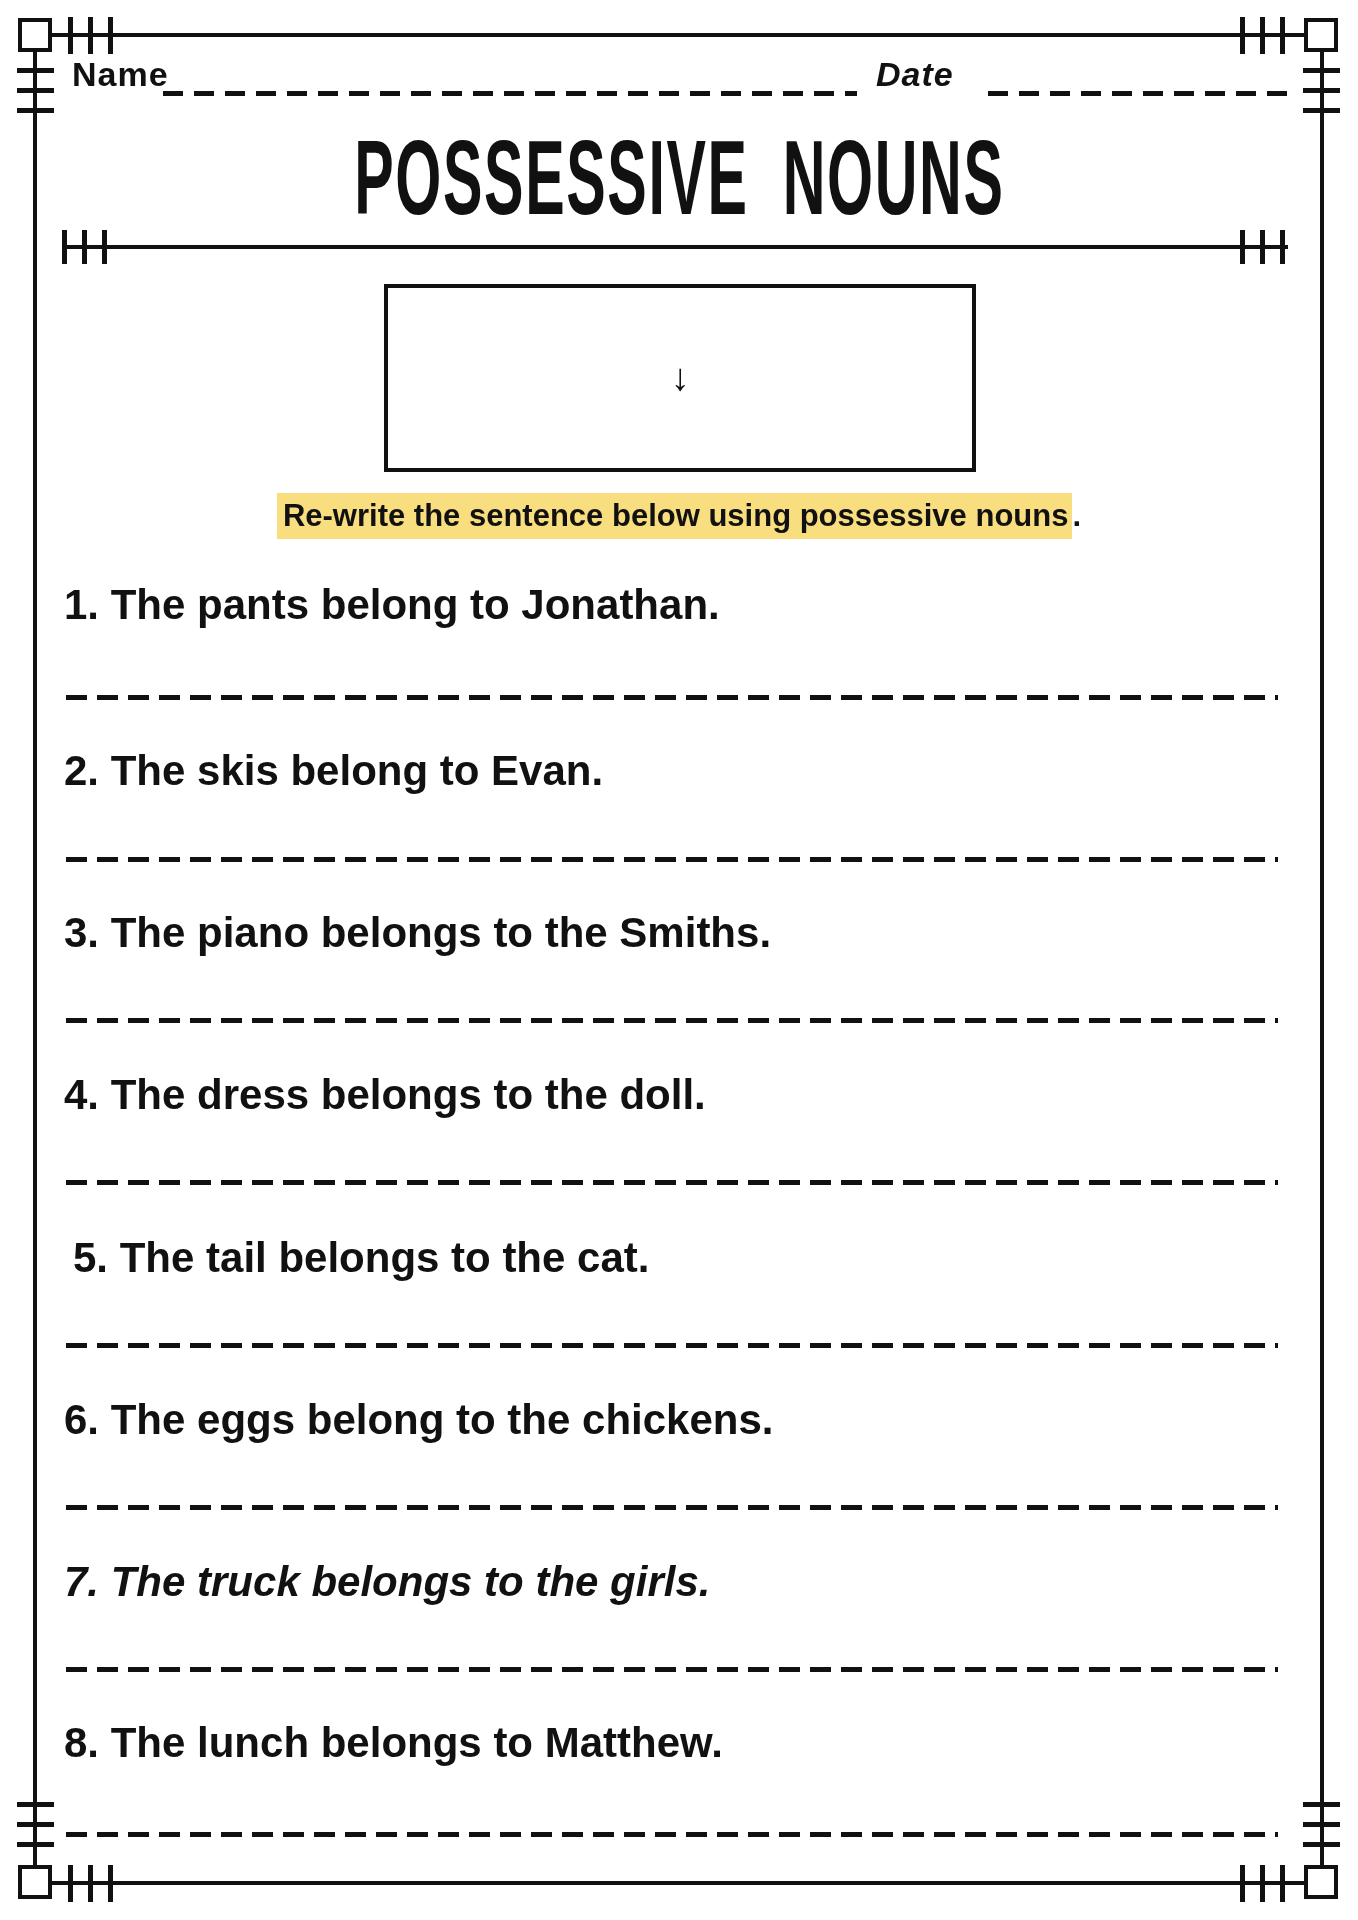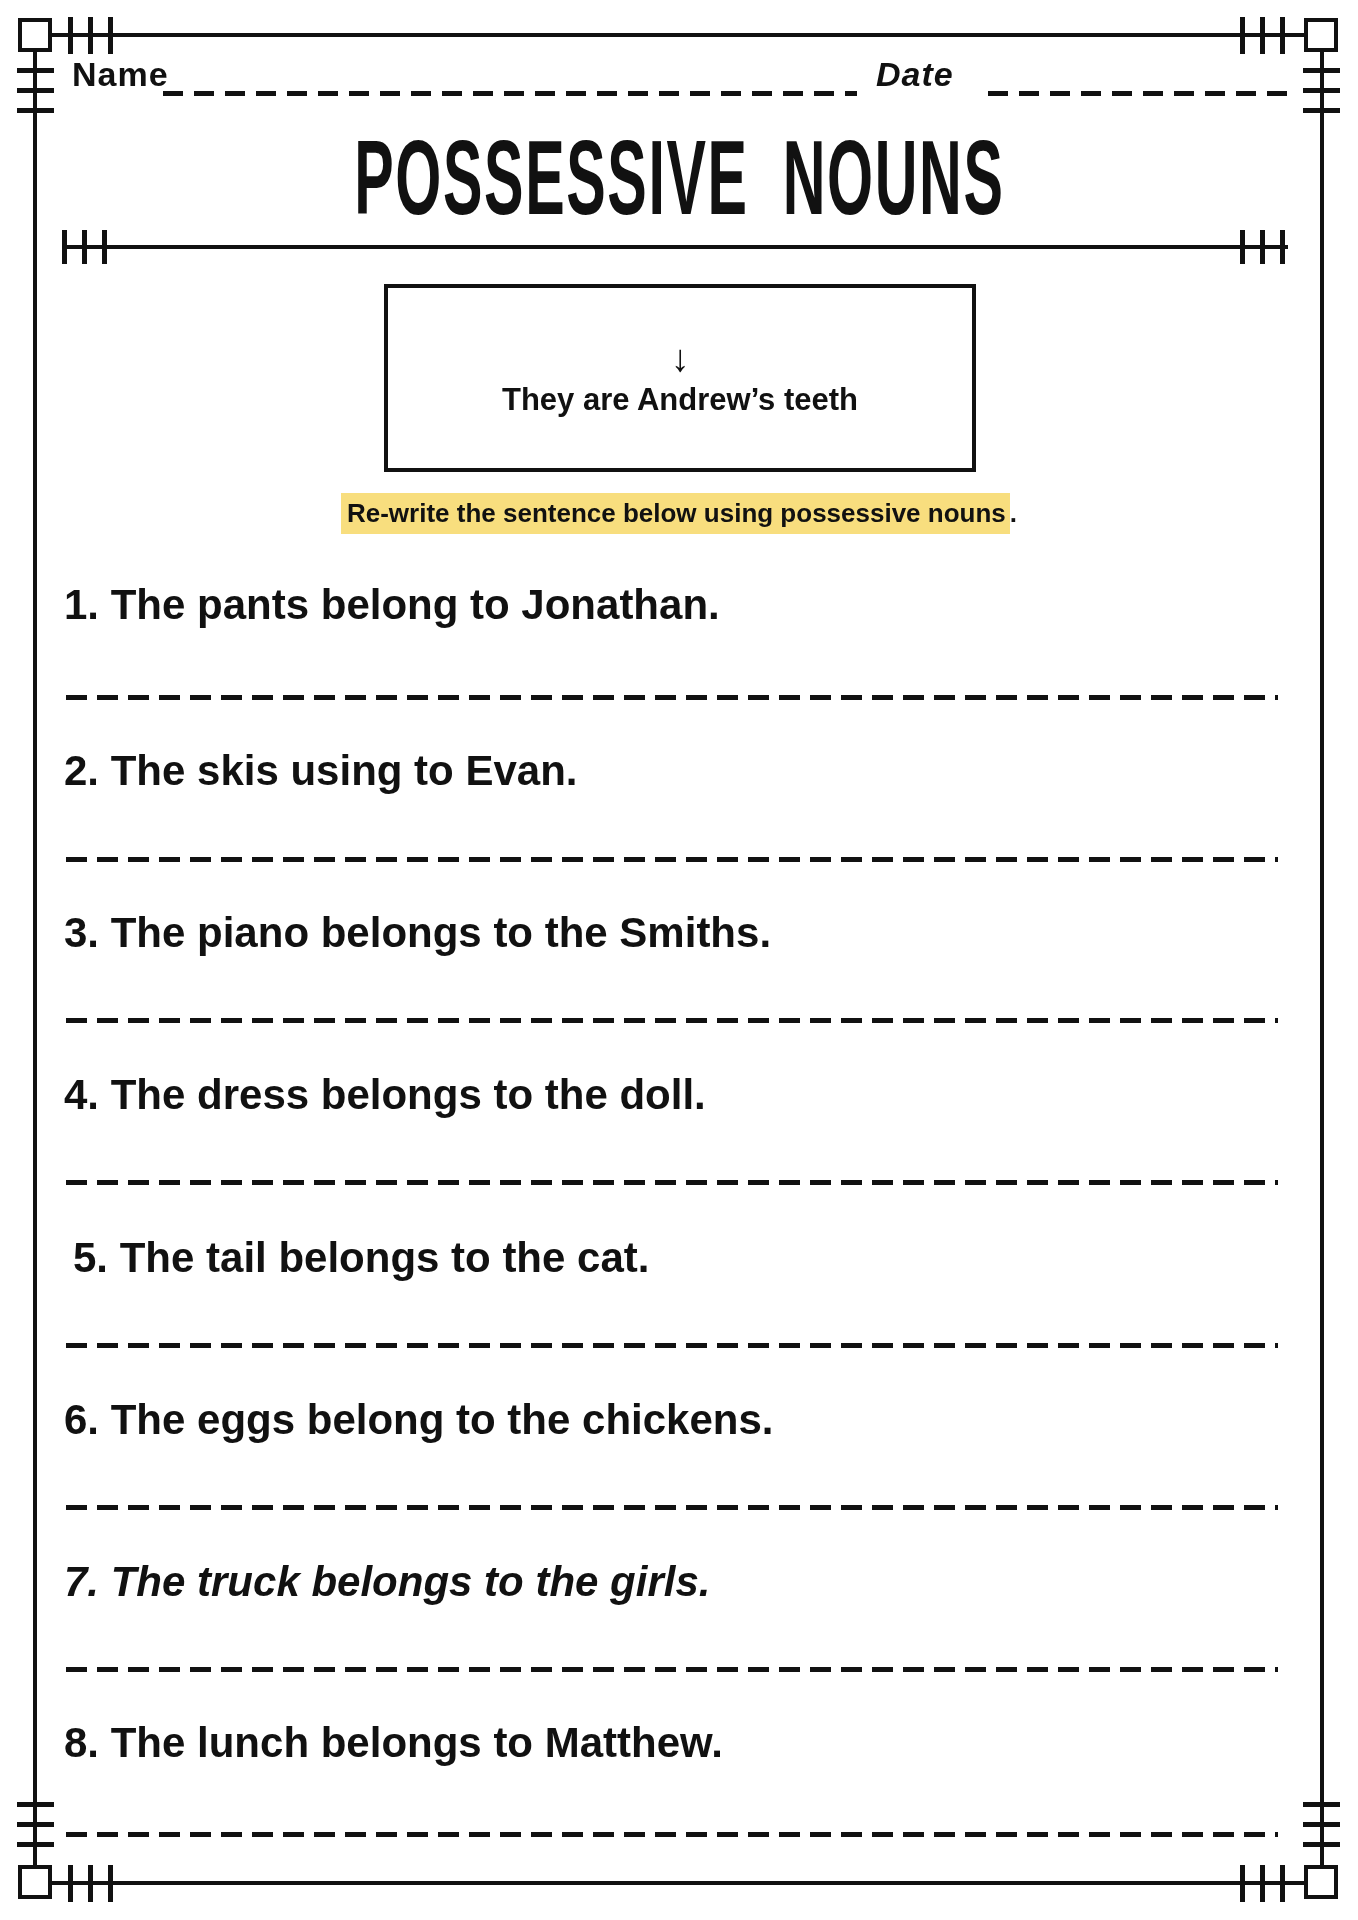--- a/index.html
+++ b/index.html
@@ -73,21 +73,21 @@
   .example-box{
     left:384px;top:284px;width:592px;height:188px;
     border:4px solid var(--ink);
     display:flex;flex-direction:column;align-items:center;justify-content:center;
     gap:2px;text-align:center;
   }
   .example-line{font-size:31px;font-weight:600;}
   .example-arrow{font-size:38px;font-weight:700;line-height:1.1;}
 
   
-  .instruction{left:0;top:498px;width:100%;text-align:center;font-size:26px;font-weight:600;}
+  .instruction{left:0;top:498px;width:100%;text-align:center;font-size:31px;font-weight:600;}
   .instruction .hl{background:var(--highlight);padding:5px 4px 6px 6px;}
 
   
   .q-sentence{left:64px;font-size:42px;font-weight:600;line-height:44px;}
   .answer-line{
     left:66px;width:1212px;height:5px;
     background:repeating-linear-gradient(90deg,var(--ink) 0 21px,transparent 21px 31px);
   }
   .qs1{top:583px;} .qs2{top:749px;} .qs3{top:911px;} .qs4{top:1073px;}
   .qs5{top:1236px;margin-left:9px;} .qs6{top:1398px;} .qs7{top:1560px;font-style:italic;} .qs8{top:1721px;}
@@ -118,36 +118,35 @@
 
 <div class="abs title-wrap">
   <span class="title-text">POSSESSIVE NOUNS</span>
 </div>
 <div class="abs title-rule"></div>
 <div class="rule-tick rt-left"></div>
 <div class="rule-tick rt-right"></div>
 
 <div class="abs example-box">
   <div class="example-arrow">↓</div>
-  <div class="example-line">They are Andrew’s teeth</div>
 </div>
 
 <div class="abs instruction">
   <span class="hl">Re-write the sentence below using possessive nouns</span><span>.</span>
 </div>
 
 <div class="abs q-sentence qs1">
   <span>1.</span>
   <span>The pants belong to Jonathan.</span>
 </div>
 <div class="abs answer-line al1"></div>
 
 <div class="abs q-sentence qs2">
   <span>2.</span>
-  <span>The skis using to Evan.</span>
+  <span>The skis belong to Evan.</span>
 </div>
 <div class="abs answer-line al2"></div>
 
 <div class="abs q-sentence qs3">
   <span>3.</span>
   <span>The piano belongs to the Smiths.</span>
 </div>
 <div class="abs answer-line al3"></div>
 
 <div class="abs q-sentence qs4">

